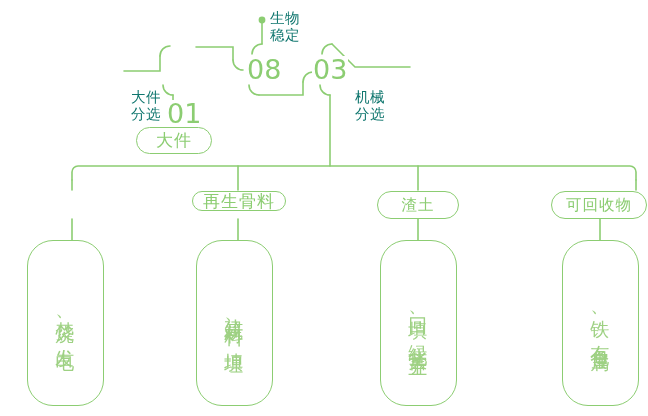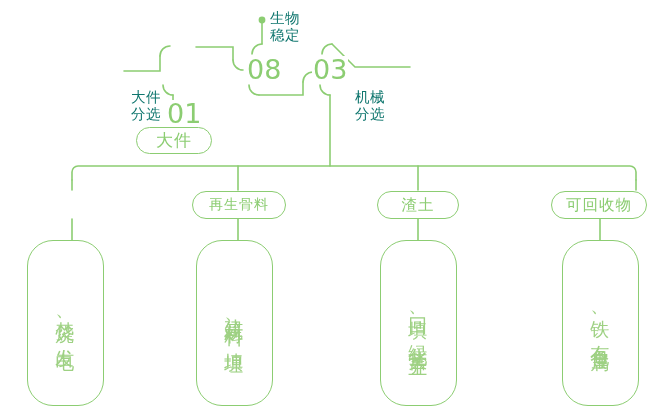--- a/index.html
+++ b/index.html
@@ -152,21 +152,21 @@
 
   <div class="annot" style="left:355px; top:89px; text-align:center;">
     <div>机械</div>
     <div>分选</div>
   </div>
 
   <div class="pill" style="left:136px; top:127px; width:76px; height:27px; font-size:17px;">
     <span>大件</span>
   </div>
 
-  <div class="pill" style="left:192px; top:191px; width:94px; height:28px; font-size:14px;">
+  <div class="pill" style="left:192px; top:191px; width:94px; height:20px; font-size:17px;">
     <span>再生骨料</span>
   </div>
   <div class="pill" style="left:377px; top:191px; width:82px; height:28px; font-size:15.5px;">
     <span>渣土</span>
   </div>
   <div class="pill" style="left:551px; top:191px; width:96px; height:28px; font-size:15.5px;">
     <span>可回收物</span>
   </div>
 
   <div class="vbox" style="left:27px; top:240px; width:77px; height:166px;">

